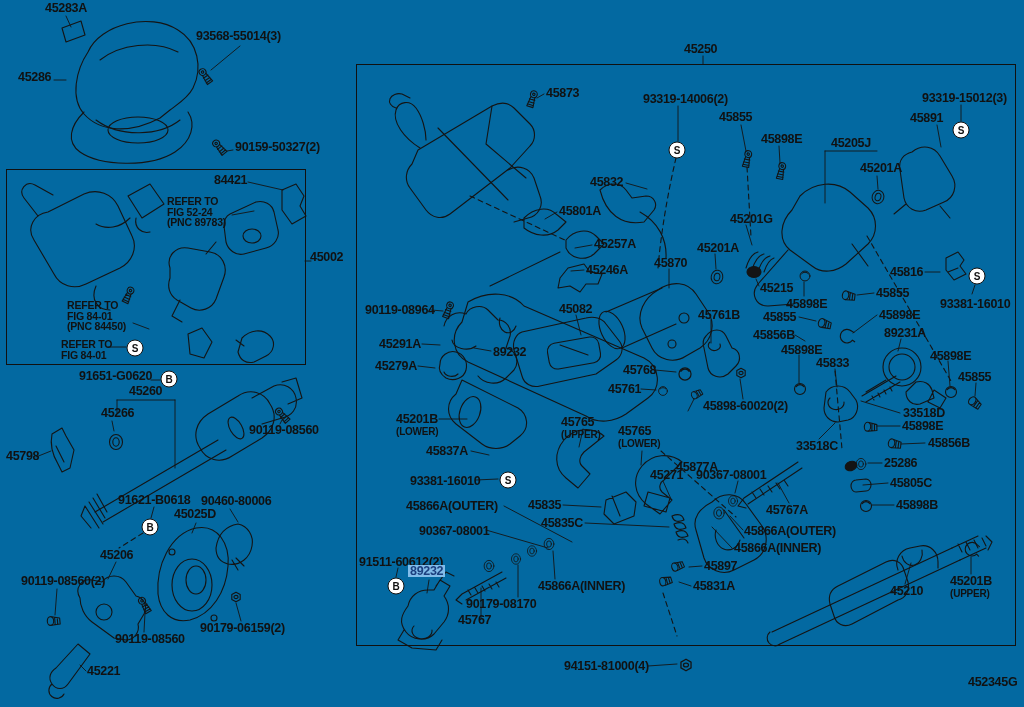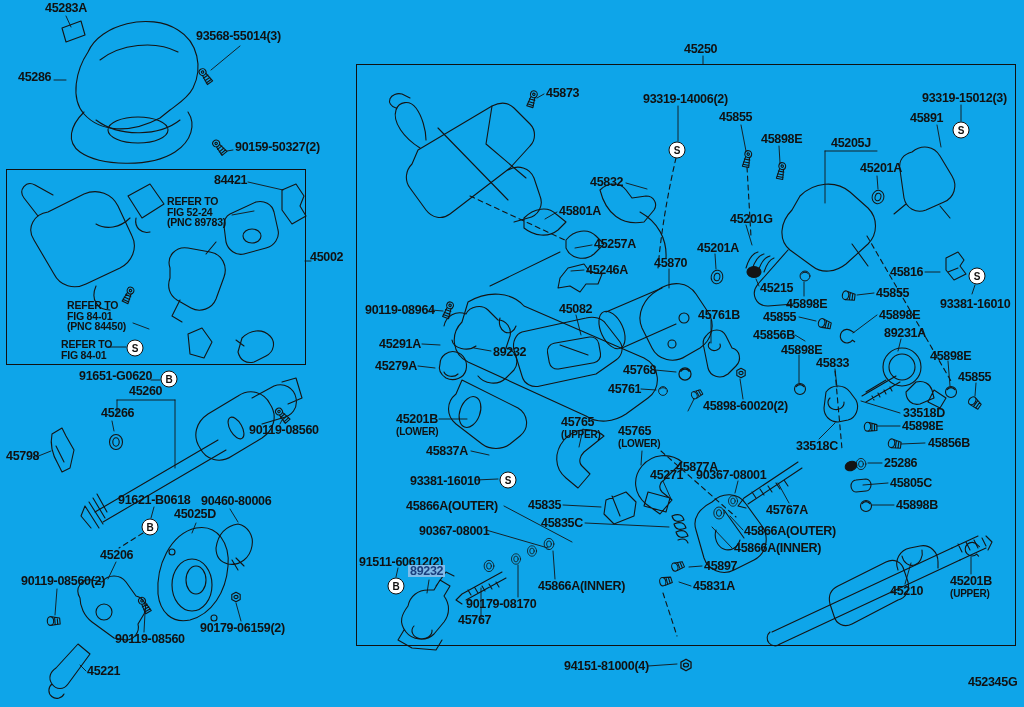--- a/index.html
+++ b/index.html
@@ -1,16 +1,16 @@
 <!DOCTYPE html>
 <html><head>
 <meta charset="utf-8">
 <style>
   html,body{margin:0;padding:0;background:#fff;}
-  #stage{position:relative;width:1024px;height:707px;background:#0ea5e9;overflow:hidden;
+  #stage{position:relative;width:1024px;height:707px;background:#0369a1;overflow:hidden;
          font-family:"Liberation Sans",sans-serif;}
   #art{position:absolute;left:0;top:0;}
   .box{position:absolute;border:1.6px solid #111;}
   .part-label{position:absolute;font:700 12.5px "Liberation Sans",sans-serif;
               letter-spacing:-0.3px;line-height:12px;color:#111;white-space:nowrap;}
   .part-label .sub{font-size:10px;letter-spacing:-0.2px;margin-top:1px;}
   .part-label.hl{background:#82bce9;color:#1b3f7e;padding:0 2px;margin-left:-2px;}
   .circ{position:absolute;width:15px;height:15px;border:1.6px solid #111;border-radius:50%;
         transform:translate(-50%,-50%);display:flex;align-items:center;justify-content:center;
         font:700 10px "Liberation Sans",sans-serif;color:#111;background:#fff;}

